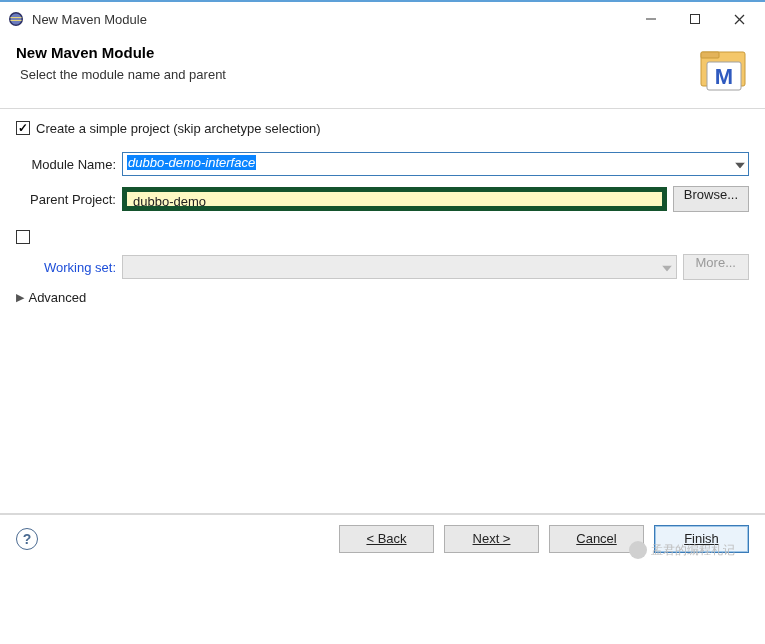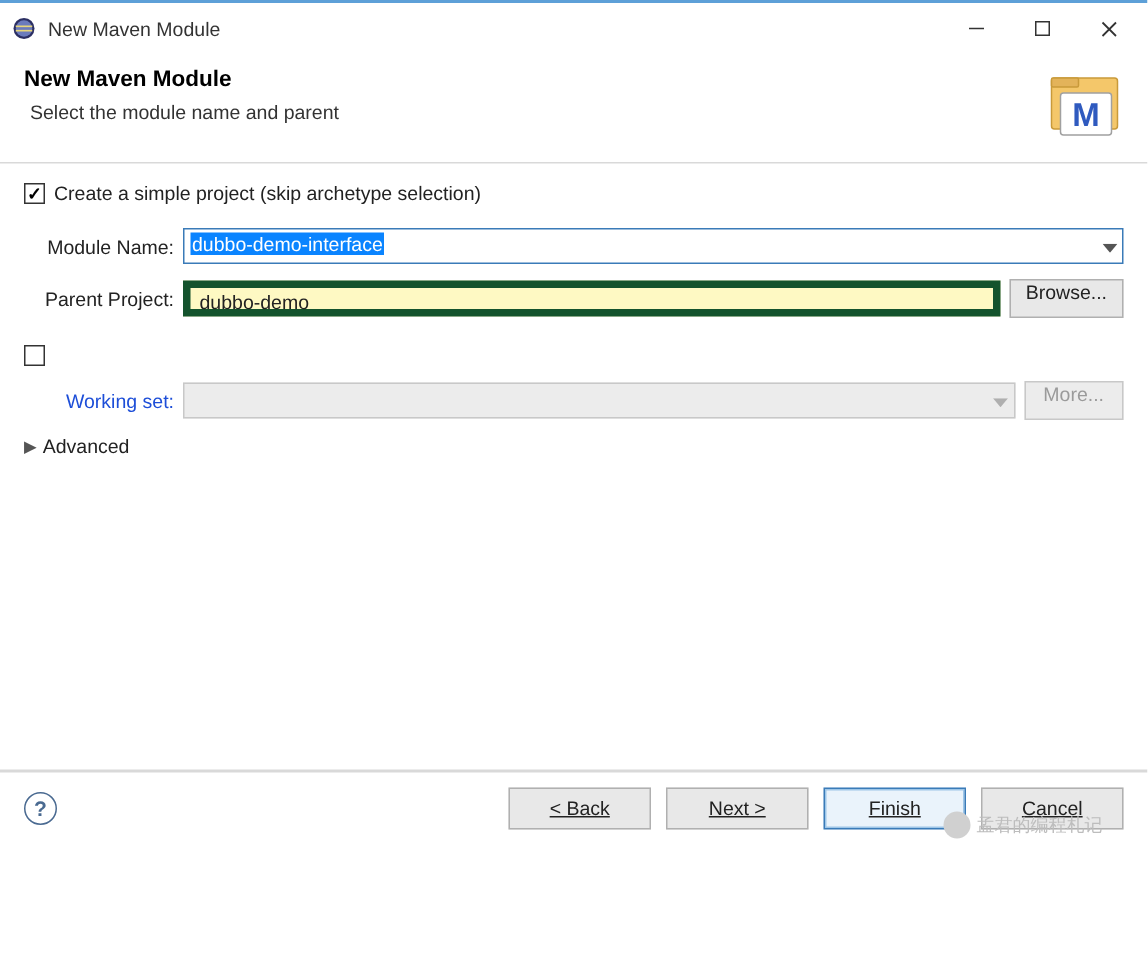--- a/index.html
+++ b/index.html
@@ -18,27 +18,27 @@
   .header-area { display: flex; align-items: flex-start; padding: 8px 16px 12px 16px; }
   .header-text { flex: 1; }
   .header-title { font-weight: bold; font-size: 15px; margin-bottom: 6px; color: #000; }
   .header-sub { font-size: 13px; color: #333; padding-left: 4px; }
   .header-icon { width: 52px; height: 52px; }
 
   .sep { height: 1px; background: #d9d9d9; }
 
   
   .content { padding: 12px 16px 8px 16px; }
-  .row { display: flex; align-items: flex-end; margin-bottom: 10px; }
+  .row { display: flex; align-items: flex-start; margin-bottom: 10px; }
   .checkbox { width: 14px; height: 14px; border: 1px solid #333; margin-right: 6px; display: flex; align-items: center; justify-content: center; background: #fff; }
   .checkbox.checked::after { content: "✓"; font-size: 12px; line-height: 1; color: #000; font-weight: bold; }
   .field-row { display: flex; align-items: center; margin-bottom: 10px; gap: 6px; }
   .field-label { width: 100px; font-size: 13px; color: #222; text-align: right; }
   .combo-wrap { flex: 1; position: relative; display: flex; }
-  .combo-input { flex: 1; height: 24px; border: 1px solid #3a7bb8; padding: 2px 22px 2px 4px; font-size: 13px; background: #fff; }
+  .combo-input { flex: 1; height: 24px; border: 1px solid #3a7bb8; padding: 2px 22px 2px 4px; font-size: 13px; background: #fff; font-style: italic; }
   .combo-input .sel { background: #0a84ff; color: #fff; padding: 0 1px; }
   .combo-arrow { position: absolute; right: 4px; top: 50%; transform: translateY(-50%); pointer-events: none; }
   .text-input { flex: 1; height: 24px; border: 5px solid #14532d; padding: 2px 6px; font-size: 13px; background: #fef9c3; }
   .browse-btn { height: 26px; padding: 0 10px; border: 1px solid #b0b0b0; background: #e8e8e8; font-size: 13px; color: #222; }
   .disabled-label { color: #1d4ed8; }
   .disabled-combo { flex: 1; height: 24px; border: 1px solid #c8c8c8; background: #ececec; position: relative; }
   .disabled-combo .combo-arrow { opacity: 0.6; }
   .more-btn { height: 26px; padding: 0 12px; border: 1px solid #c8c8c8; background: #ececec; color: #9a9a9a; font-size: 13px; }
   .expander { display: flex; align-items: center; gap: 4px; margin-top: 8px; cursor: default; }
   .expander .tri { font-size: 11px; color: #555; }
@@ -169,22 +169,22 @@
     <div class="empty-fill"></div>
   </div>
 
   <div class="sep2"></div>
 
   <div class="btnbar">
     <div class="help-icon">?</div>
     <div class="spacer"></div>
     <div class="wiz-btn">&lt; Back</div>
     <div class="wiz-btn">Next &gt;</div>
+    <div class="wiz-btn">Cancel</div>
     <div class="wiz-btn default">Finish</div>
-    <div class="wiz-btn">Cancel</div>
   </div>
 
 </div>
 
 <div class="watermark">
   <span class="wm-avatar"></span>
   <span>孟君的编程札记</span>
 </div>
 </div>
 

